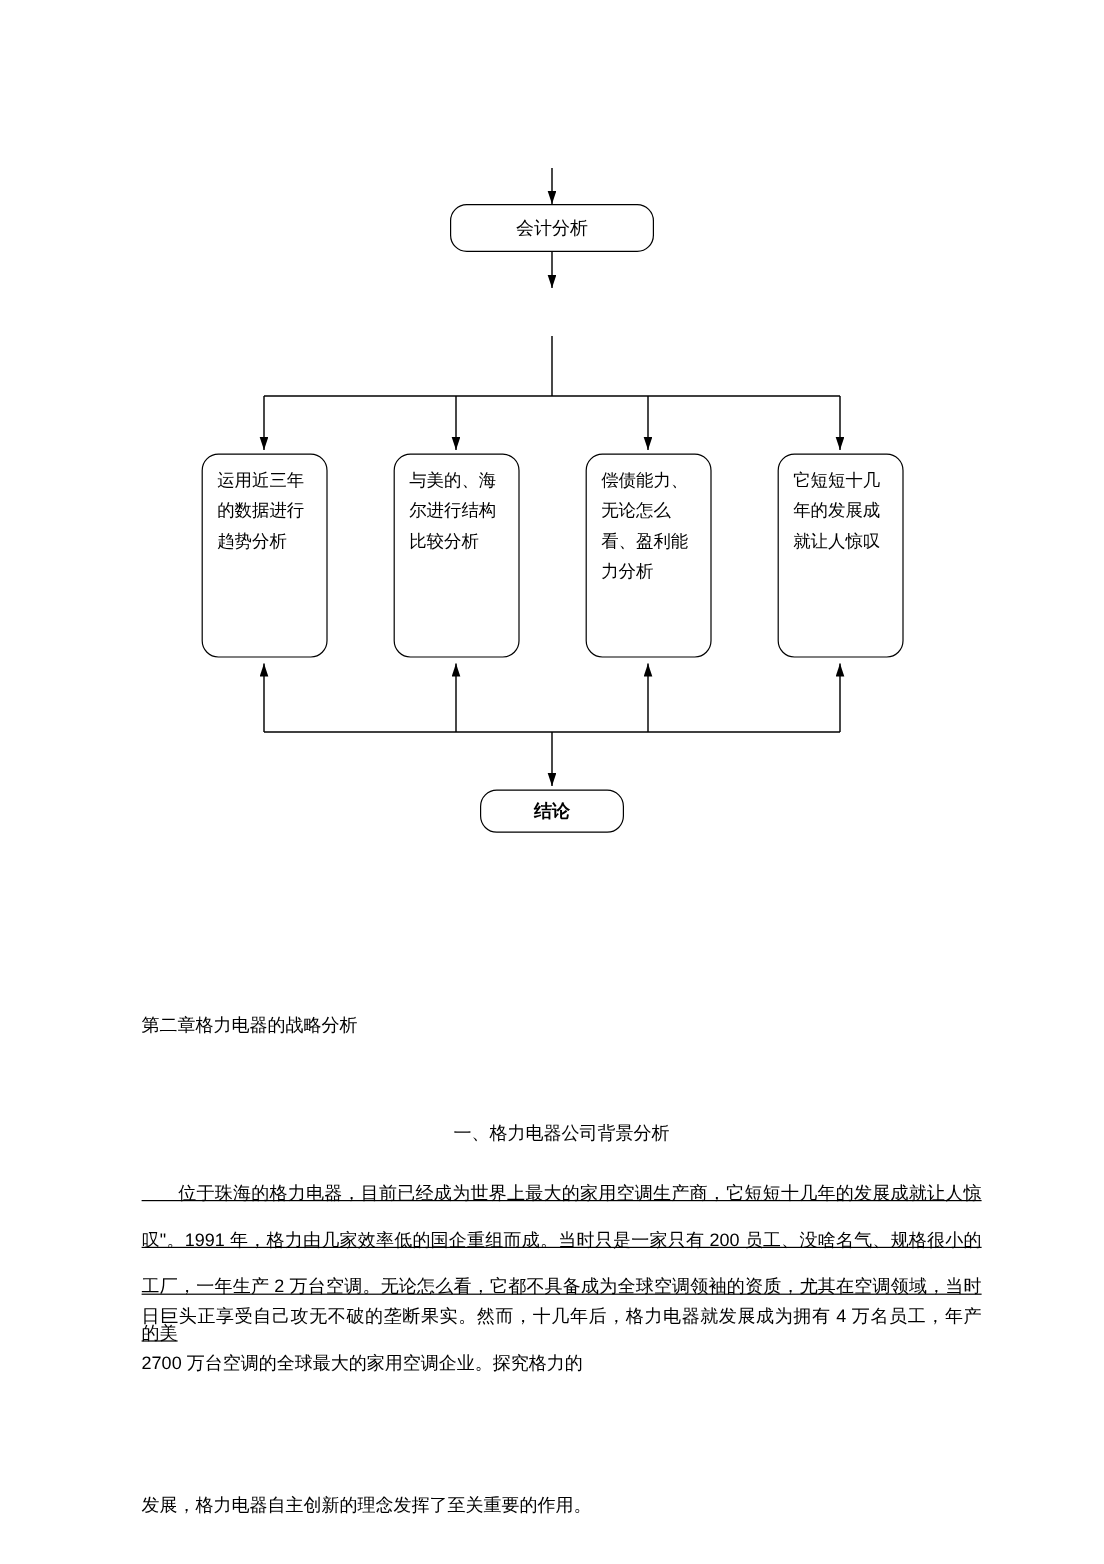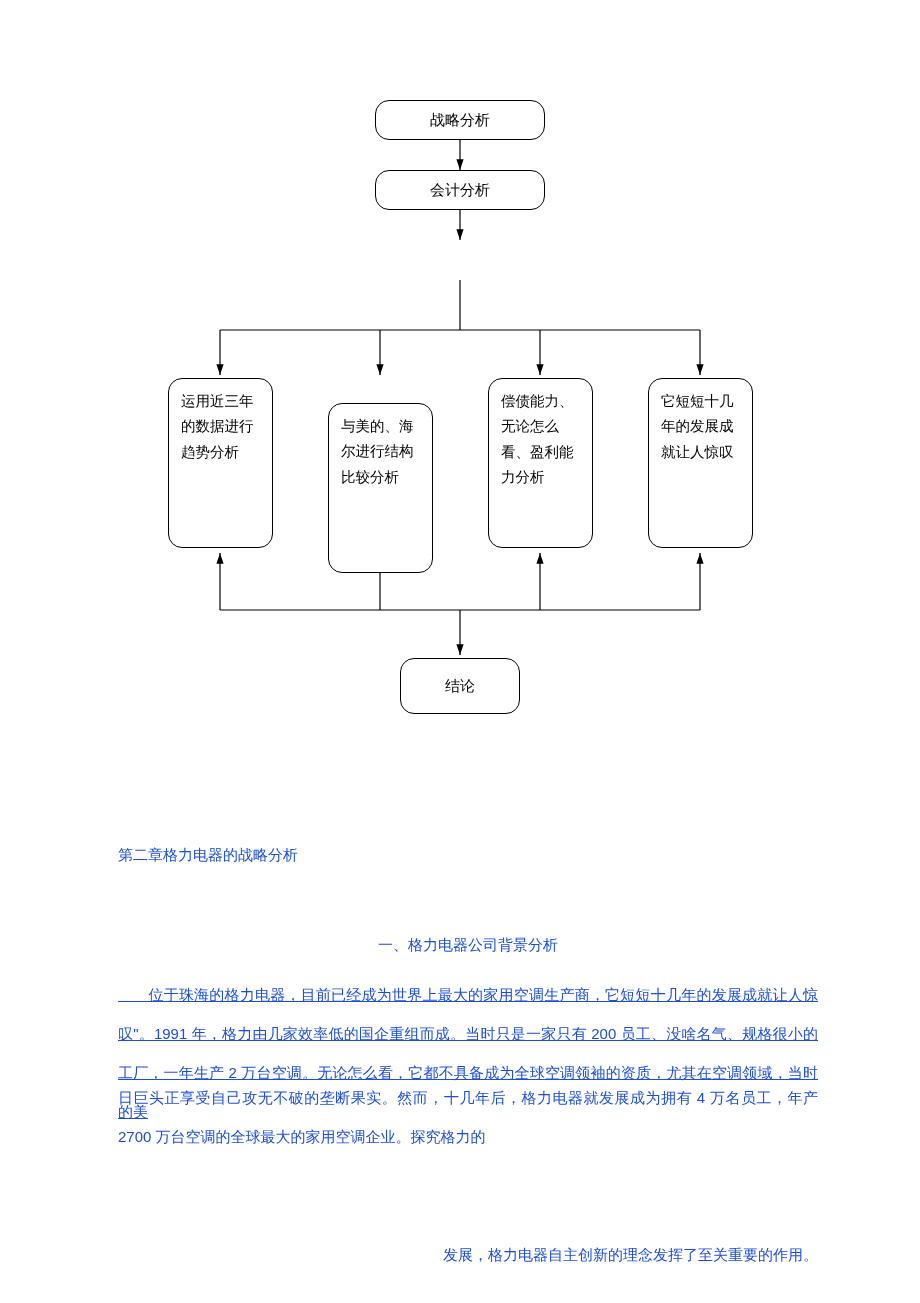--- a/index.html
+++ b/index.html
@@ -41,36 +41,37 @@
       line-height: 1.75;
       font-size: 14.5px;
       display: flex;
       align-items: flex-start;
       justify-content: center;
       text-align: left;
       writing-mode: horizontal-tb;
     }
     .concbox {
       width: 120px;
-      height: 56px;
+      height: 36px;
       left: 230px;
+      font-weight: bold;
     }
     svg.connectors {
       position: absolute;
       top: 0; left: 0;
       width: 580px;
       height: 670px;
     }
     .body-text {
       position: absolute;
       left: 118px;
       width: 700px;
       font-size: 15px;
       line-height: 2.6;
-      color: #1d4ed8;
+      color: #000000;
     }
   </style>
 </head>
 <body>
 
 <div class="diagram">
   <svg class="connectors">
     <defs>
       <marker id="arrow" markerWidth="10" markerHeight="10" refX="9" refY="3" orient="auto" markerUnits="strokeWidth">
         <path d="M0,0 L0,6 L9,3 z" fill="#000"></path>
@@ -93,42 +94,39 @@
     <line x1="50" y1="510" x2="50" y2="453" stroke="#000" stroke-width="1.2" marker-end="url(#arrow)"></line>
     <line x1="210" y1="510" x2="210" y2="453" stroke="#000" stroke-width="1.2" marker-end="url(#arrow)"></line>
     <line x1="370" y1="510" x2="370" y2="453" stroke="#000" stroke-width="1.2" marker-end="url(#arrow)"></line>
     <line x1="530" y1="510" x2="530" y2="453" stroke="#000" stroke-width="1.2" marker-end="url(#arrow)"></line>
 
     <line x1="50" y1="510" x2="530" y2="510" stroke="#000" stroke-width="1.2"></line>
 
     <line x1="290" y1="510" x2="290" y2="555" stroke="#000" stroke-width="1.2" marker-end="url(#arrow)"></line>
   </svg>
 
-  <div class="box rounded topbox" style="top:0;">
-    <span>战略分析</span>
-  </div>
   <div class="box rounded topbox" style="top:70px;font-family:Liberation Serif, serif;">
     <span>会计分析</span>
   </div>
 
   <div class="box rounded midbox" style="left:-2px; top:278px;">
     <span>运用近三年的数据进行趋势分析</span>
   </div>
-  <div class="box rounded midbox" style="left:158px; top:278px;margin-top:25px;">
+  <div class="box rounded midbox" style="left:158px; top:278px;">
     <span>与美的、海尔进行结构比较分析</span>
   </div>
   <div class="box rounded midbox" style="left:318px; top:278px;">
     <span>偿债能力、无论怎么看、盈利能力分析</span>
   </div>
   <div class="box rounded midbox" style="left:478px; top:278px;">
     <span>它短短十几年的发展成就让人惊叹</span>
   </div>
 
   <div class="box rounded concbox" style="top:558px;">
     <span>结论</span>
   </div>
 </div>
 
 <div class="body-text" style="top:835px;">第二章格力电器的战略分析</div>
 <div class="body-text" style="top:925px;text-align:center;">一、格力电器公司背景分析</div>
 <div class="body-text" style="top:975px; text-align: justify; text-decoration: underline;">　　位于珠海的格力电器，目前已经成为世界上最大的家用空调生产商，它短短十几年的发展成就让人惊叹"。1991 年，格力由几家效率低的国企重组而成。当时只是一家只有 200 员工、没啥名气、规格很小的工厂，一年生产 2 万台空调。无论怎么看，它都不具备成为全球空调领袖的资质，尤其在空调领域，当时的美</div>
 <div class="body-text" style="top:1078px; text-align: justify;">日巨头正享受自己攻无不破的垄断果实。然而，十几年后，格力电器就发展成为拥有 4 万名员工，年产 2700 万台空调的全球最大的家用空调企业。探究格力的</div>
-<div class="body-text" style="top:1235px;text-align:right;">发展，格力电器自主创新的理念发挥了至关重要的作用。</div>
+<div class="body-text" style="top:1235px;">发展，格力电器自主创新的理念发挥了至关重要的作用。</div>
 
 </body></html>

